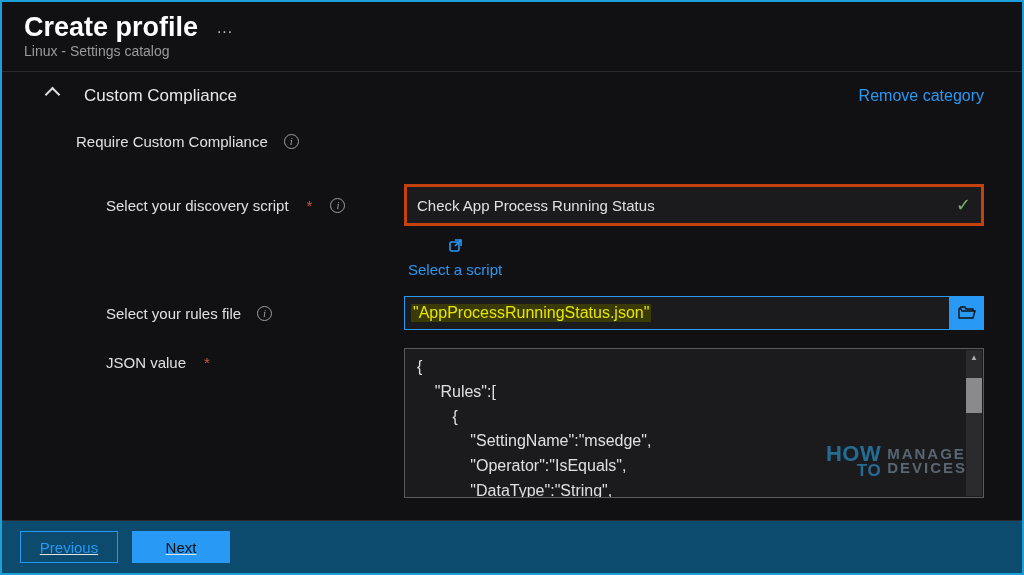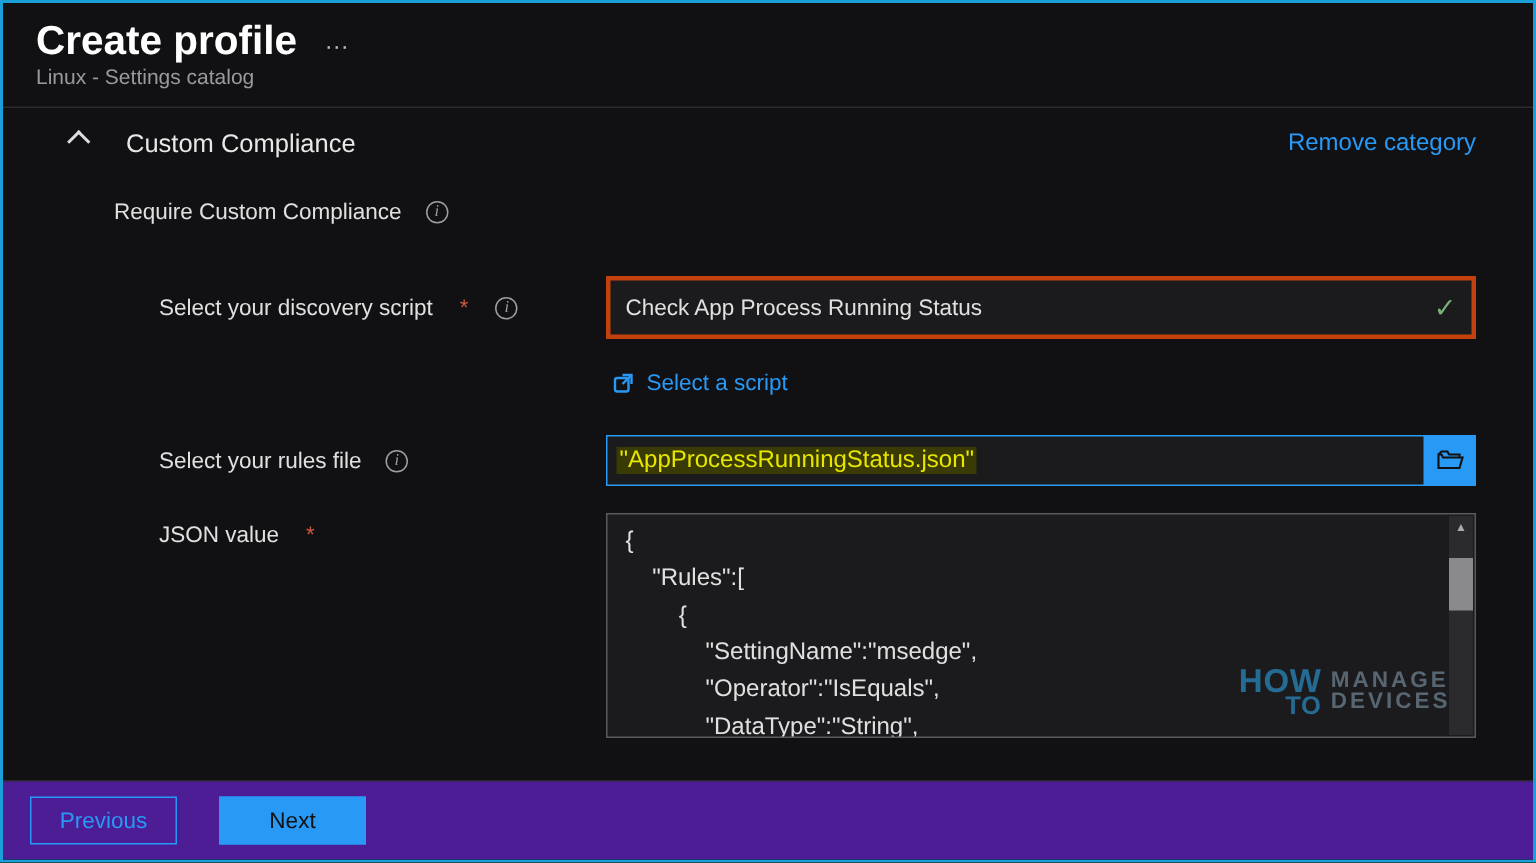--- a/index.html
+++ b/index.html
@@ -171,20 +171,21 @@
     font-size: 18px;
   }
   .select-script {
     display: flex;
     align-items: center;
     gap: 8px;
     color: #2899f5;
     font-size: 15px;
     cursor: pointer;
     padding-left: 4px;
+    flex-direction: column;
   }
   .openlink {
     width: 15px; height: 15px; position: relative;
   }
   .openlink svg { stroke: #2899f5; }
   .rules-row {
     margin-top: 16px;
   }
   .rules-input-wrap {
     flex: 1;
@@ -262,23 +263,24 @@
     justify-content: center;
     color: #aaa;
     font-size: 8px;
   }
   .footer {
     position: absolute;
     bottom: 0; left: 0;
     width: 100%;
     padding: 10px 18px;
     display: flex;
-    gap: 28px;
+    gap: 14px;
     border-top: 1px solid #2b2b2e;
-    background: #4c1d95;
+    background: #0c4a6e;
+    text-decoration: underline;
   }
   .btn {
     min-width: 98px;
     height: 32px;
     display: flex;
     align-items: center;
     justify-content: center;
     font-size: 15px;
     cursor: pointer;
   }

